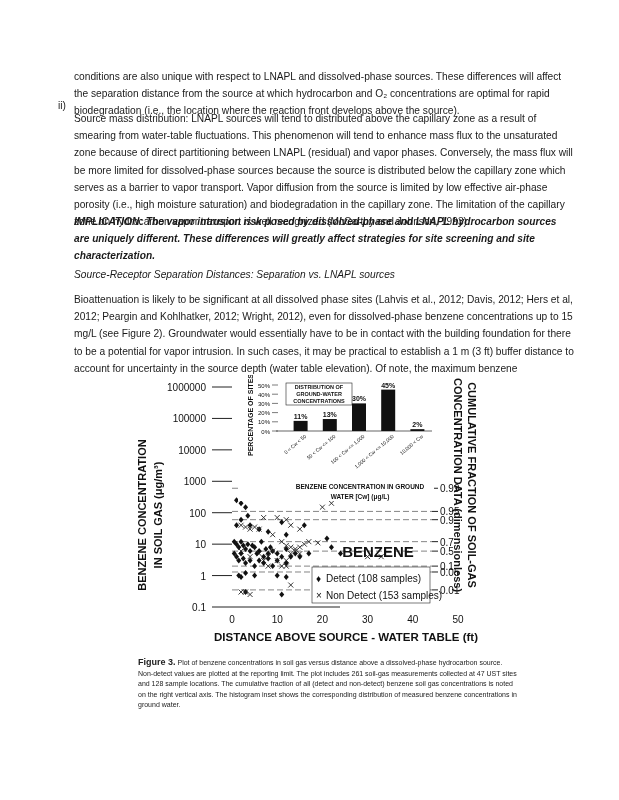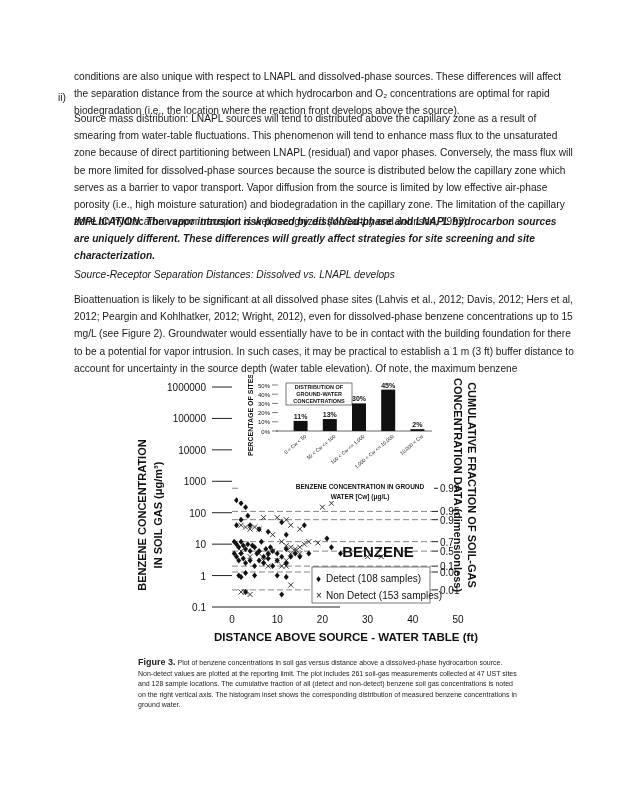--- a/index.html
+++ b/index.html
@@ -12,26 +12,26 @@
   #chart { position: absolute; left: 110px; top: 375px; width: 400px; height: 270px; }
   #caption { position: absolute; left: 138px; top: 657px; width: 380px; font-size: 7px; line-height: 10.6px; color: #222; }
   #caption .fig { font-weight: bold; font-size: 9px; }
   svg text { font-family: "Liberation Sans", sans-serif; }
 </style>
 </head>
 <body>
 
 <div class="p" style="top:50px;margin-top:18px;">conditions are also unique with respect to LNAPL and dissolved-phase sources. These differences will affect the separation distance from the source at which hydrocarbon and O₂ concentrations are optimal for rapid biodegradation (i.e., the location where the reaction front develops above the source).</div>
 
-<div class="marker" style="top:92px;">ii)</div>
+<div class="marker" style="top:100px;">ii)</div>
 <div class="p" style="top:110px;">Source mass distribution: LNAPL sources will tend to distributed above the capillary zone as a result of smearing from water-table fluctuations. This phenomenon will tend to enhance mass flux to the unsaturated zone because of direct partitioning between LNAPL (residual) and vapor phases. Conversely, the mass flux will be more limited for dissolved-phase sources because the source is distributed below the capillary zone which serves as a barrier to vapor transport. Vapor diffusion from the source is limited by low effective air-phase porosity (i.e., high moisture saturation) and biodegradation in the capillary zone. The limitation of the capillary zone on hydrocarbon vapor transport is well recognized (McCarthy and Johnson, 1993).</div>
 
 <div class="p bold" style="top:213px;font-style:italic;">IMPLICATION: The vapor intrusion risk posed by dissolved-phase and LNAPL hydrocarbon sources are uniquely different. These differences will greatly affect strategies for site screening and site characterization.</div>
 
-<div class="p ital" style="top:266px;">Source-Receptor Separation Distances: Dissolved vs. LNAPL develops</div>
+<div class="p ital" style="top:266px;">Source-Receptor Separation Distances: Separation vs. LNAPL sources</div>
 
 <div class="p" style="top:291px;">Bioattenuation is likely to be significant at all dissolved phase sites (Lahvis et al., 2012; Davis, 2012; Hers et al, 2012; Peargin and Kohlhatker, 2012; Wright, 2012), even for dissolved-phase benzene concentrations up to 15 mg/L (see Figure 2). Groundwater would essentially have to be in contact with the building foundation for there to be a potential for vapor intrusion. In such cases, it may be practical to establish a 1 m (3 ft) buffer distance to account for uncertainty in the source depth (water table elevation). Of note, the maximum benzene</div>
 
 <svg id="chart" viewBox="0 0 400 270" width="400" height="270">
   <g id="main-plot">
       <text x="96" y="236" font-size="10" text-anchor="end" fill="#111">0.1</text>
       <line x1="102" x2="122" y1="232" y2="232" stroke="#222" stroke-width="1"></line>
       <text x="96" y="204.57142857142858" font-size="10" text-anchor="end" fill="#111">1</text>
       <line x1="102" x2="122" y1="200.57142857142858" y2="200.57142857142858" stroke="#222" stroke-width="1"></line>
       <text x="96" y="173.14285714285714" font-size="10" text-anchor="end" fill="#111">10</text>

